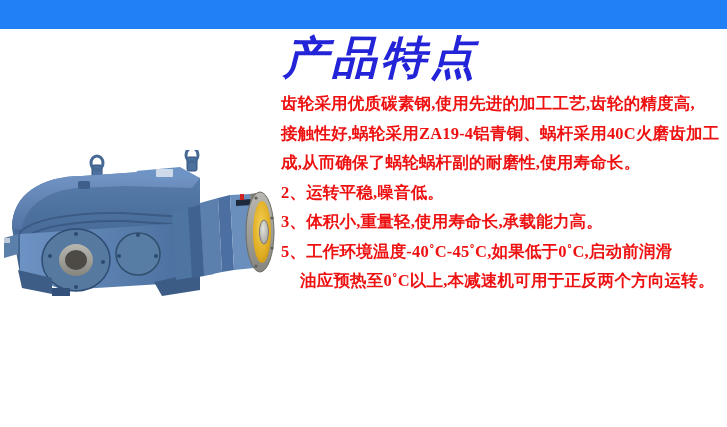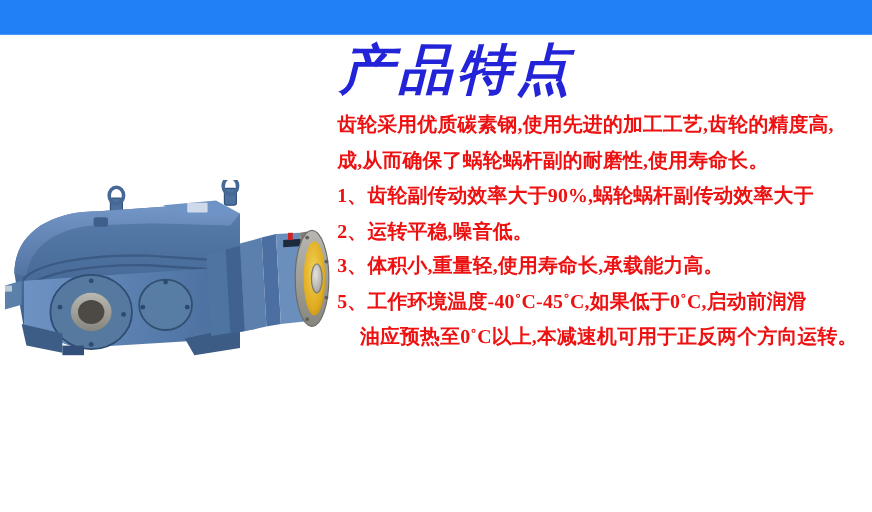--- a/index.html
+++ b/index.html
@@ -184,22 +184,22 @@
         <circle cx="268" cy="68" r="1.6" fill="#5f5e58"></circle>
         <circle cx="268" cy="98" r="1.6" fill="#5f5e58"></circle>
       </g>
     </svg>
   </div>
 
   <div id="content">
     <h1 id="section-title">产品特点</h1>
     <ul id="feature-lines">
         <li>齿轮采用优质碳素钢,使用先进的加工工艺,齿轮的精度高,</li>
+        <li>接触性好,蜗轮采用ZA19-4铝青铜、蜗杆采用40C火磨齿加工</li>
         <li>成,从而确保了蜗轮蜗杆副的耐磨性,使用寿命长。</li>
-        <li>1、齿轮副传动效率大于90%,蜗轮蜗杆副传动效率大于</li>
         <li>2、运转平稳,噪音低。</li>
         <li>3、体积小,重量轻,使用寿命长,承载能力高。</li>
         <li>5、工作环境温度-40˚C-45˚C,如果低于0˚C,启动前润滑</li>
         <li class="indent">油应预热至0˚C以上,本减速机可用于正反两个方向运转。</li>
       </ul>
   </div>
 
 </div>
 
 </body></html>

